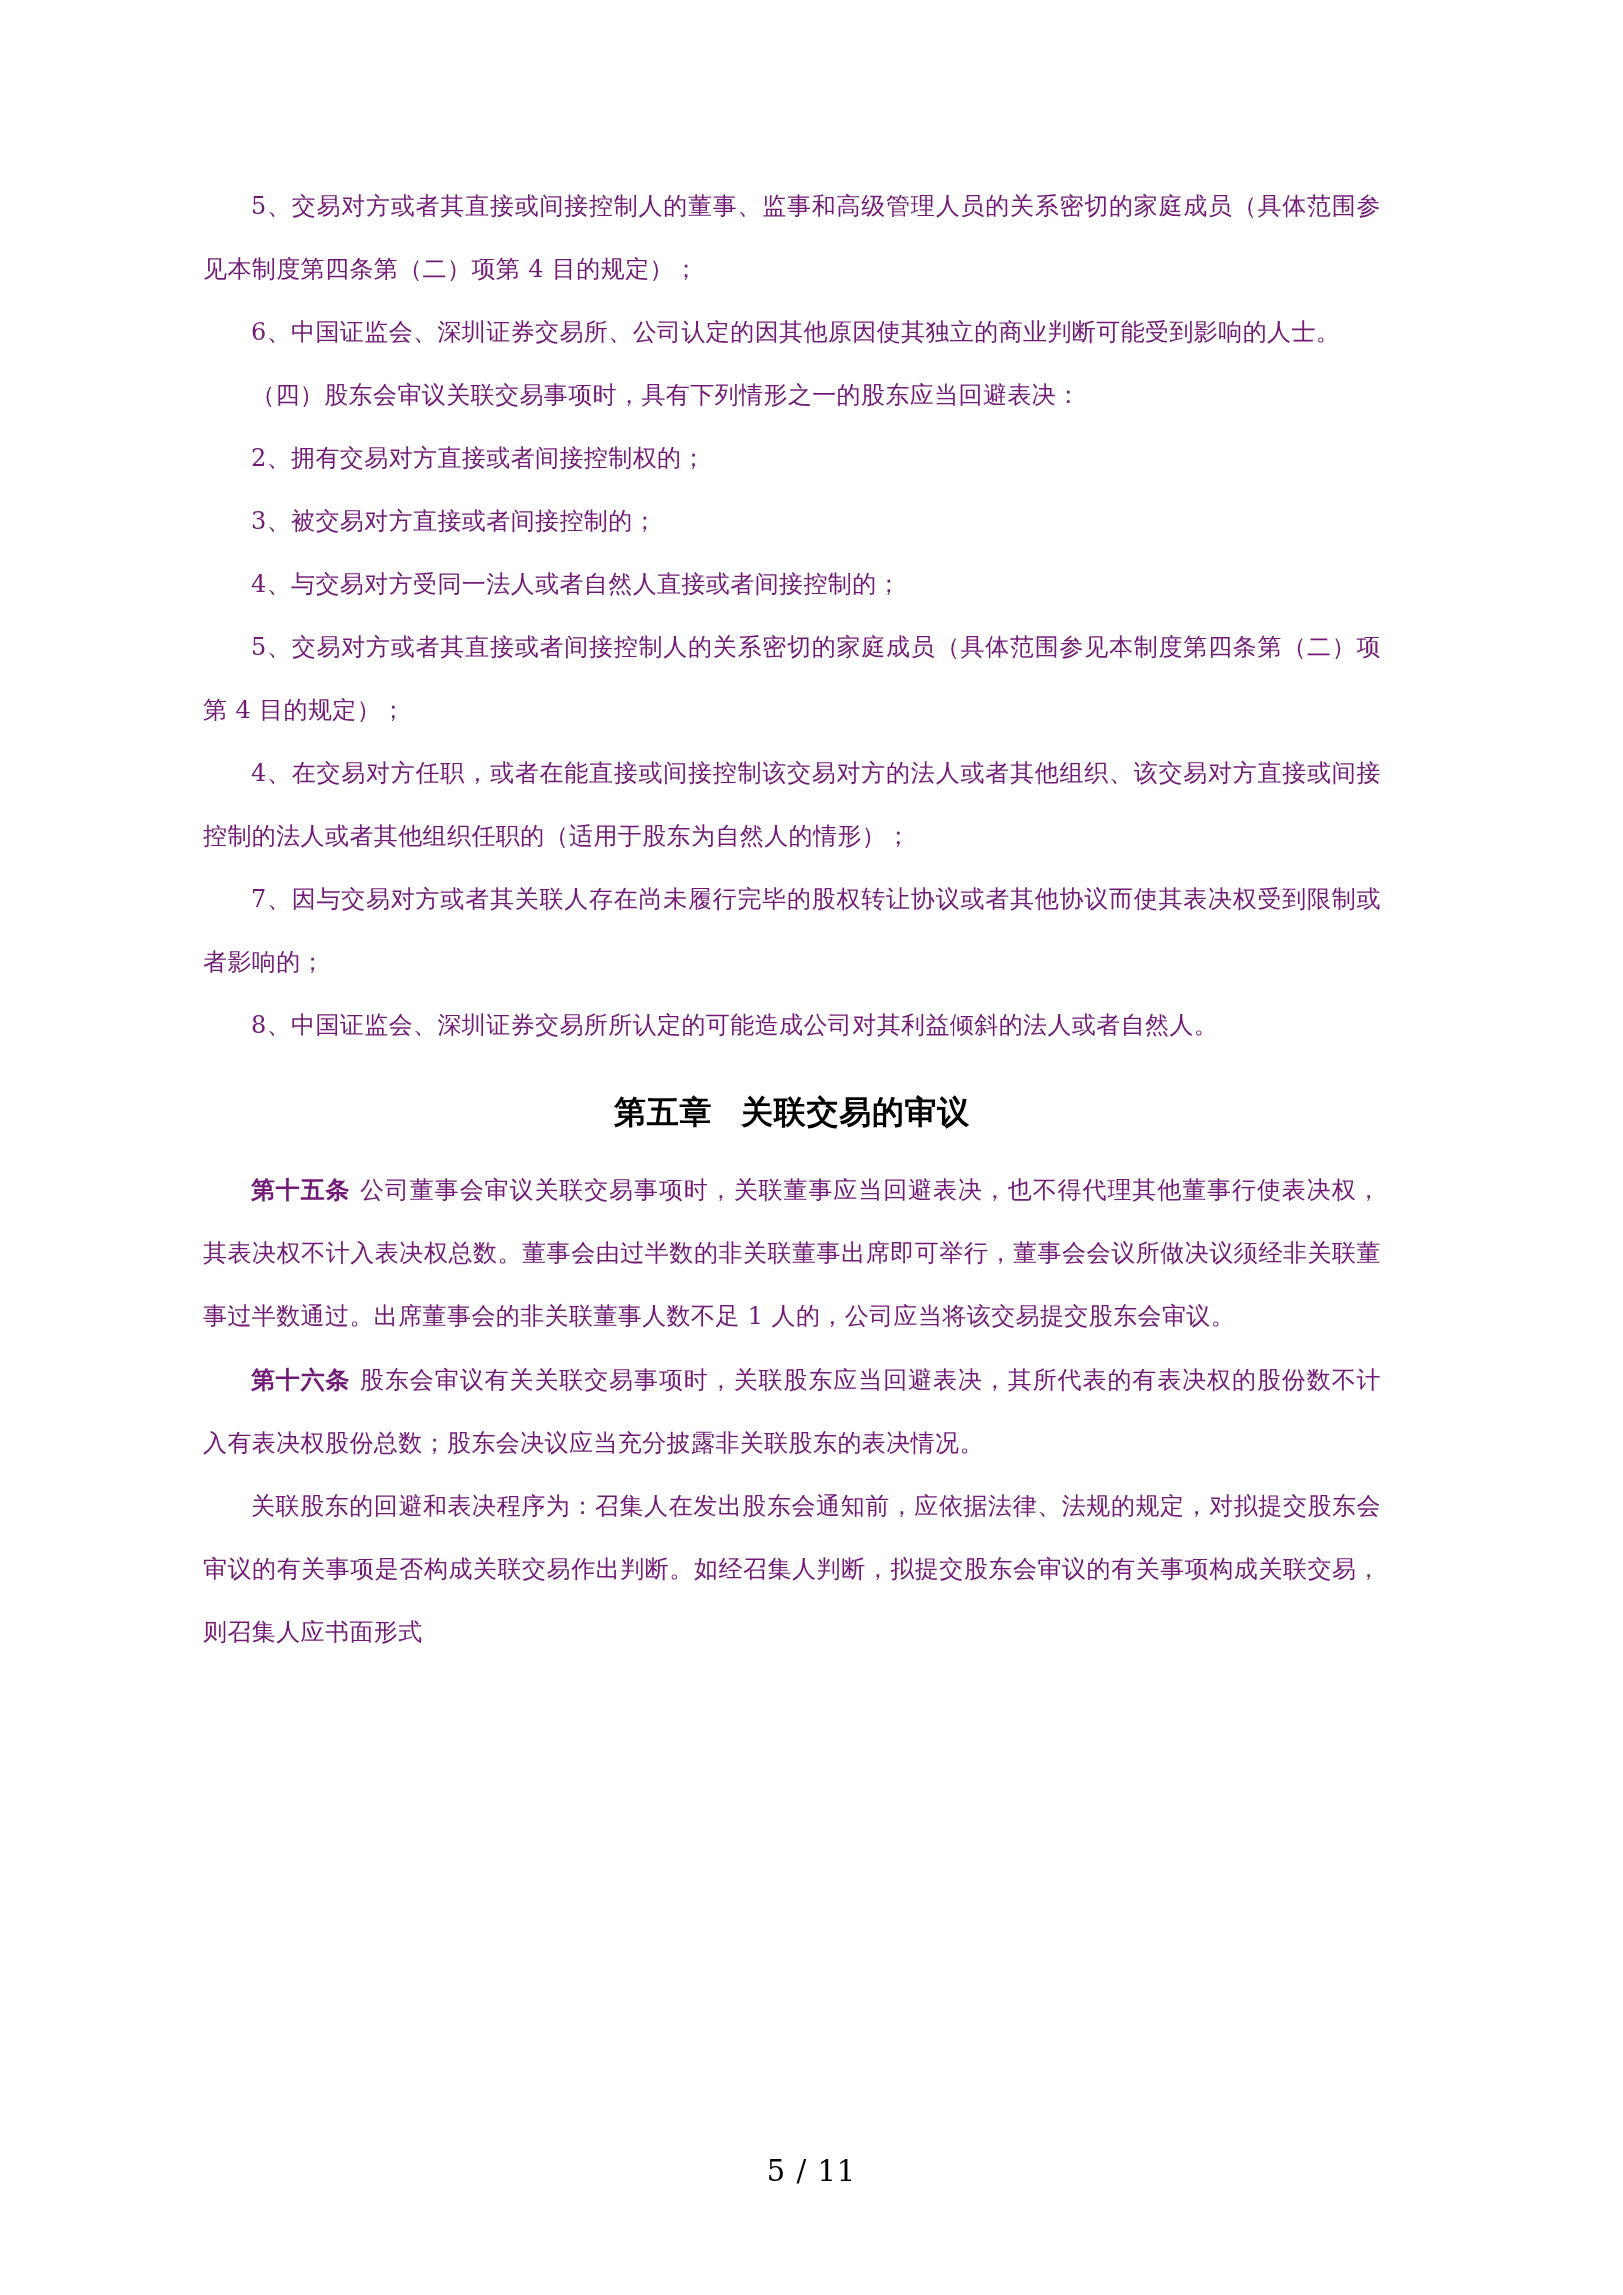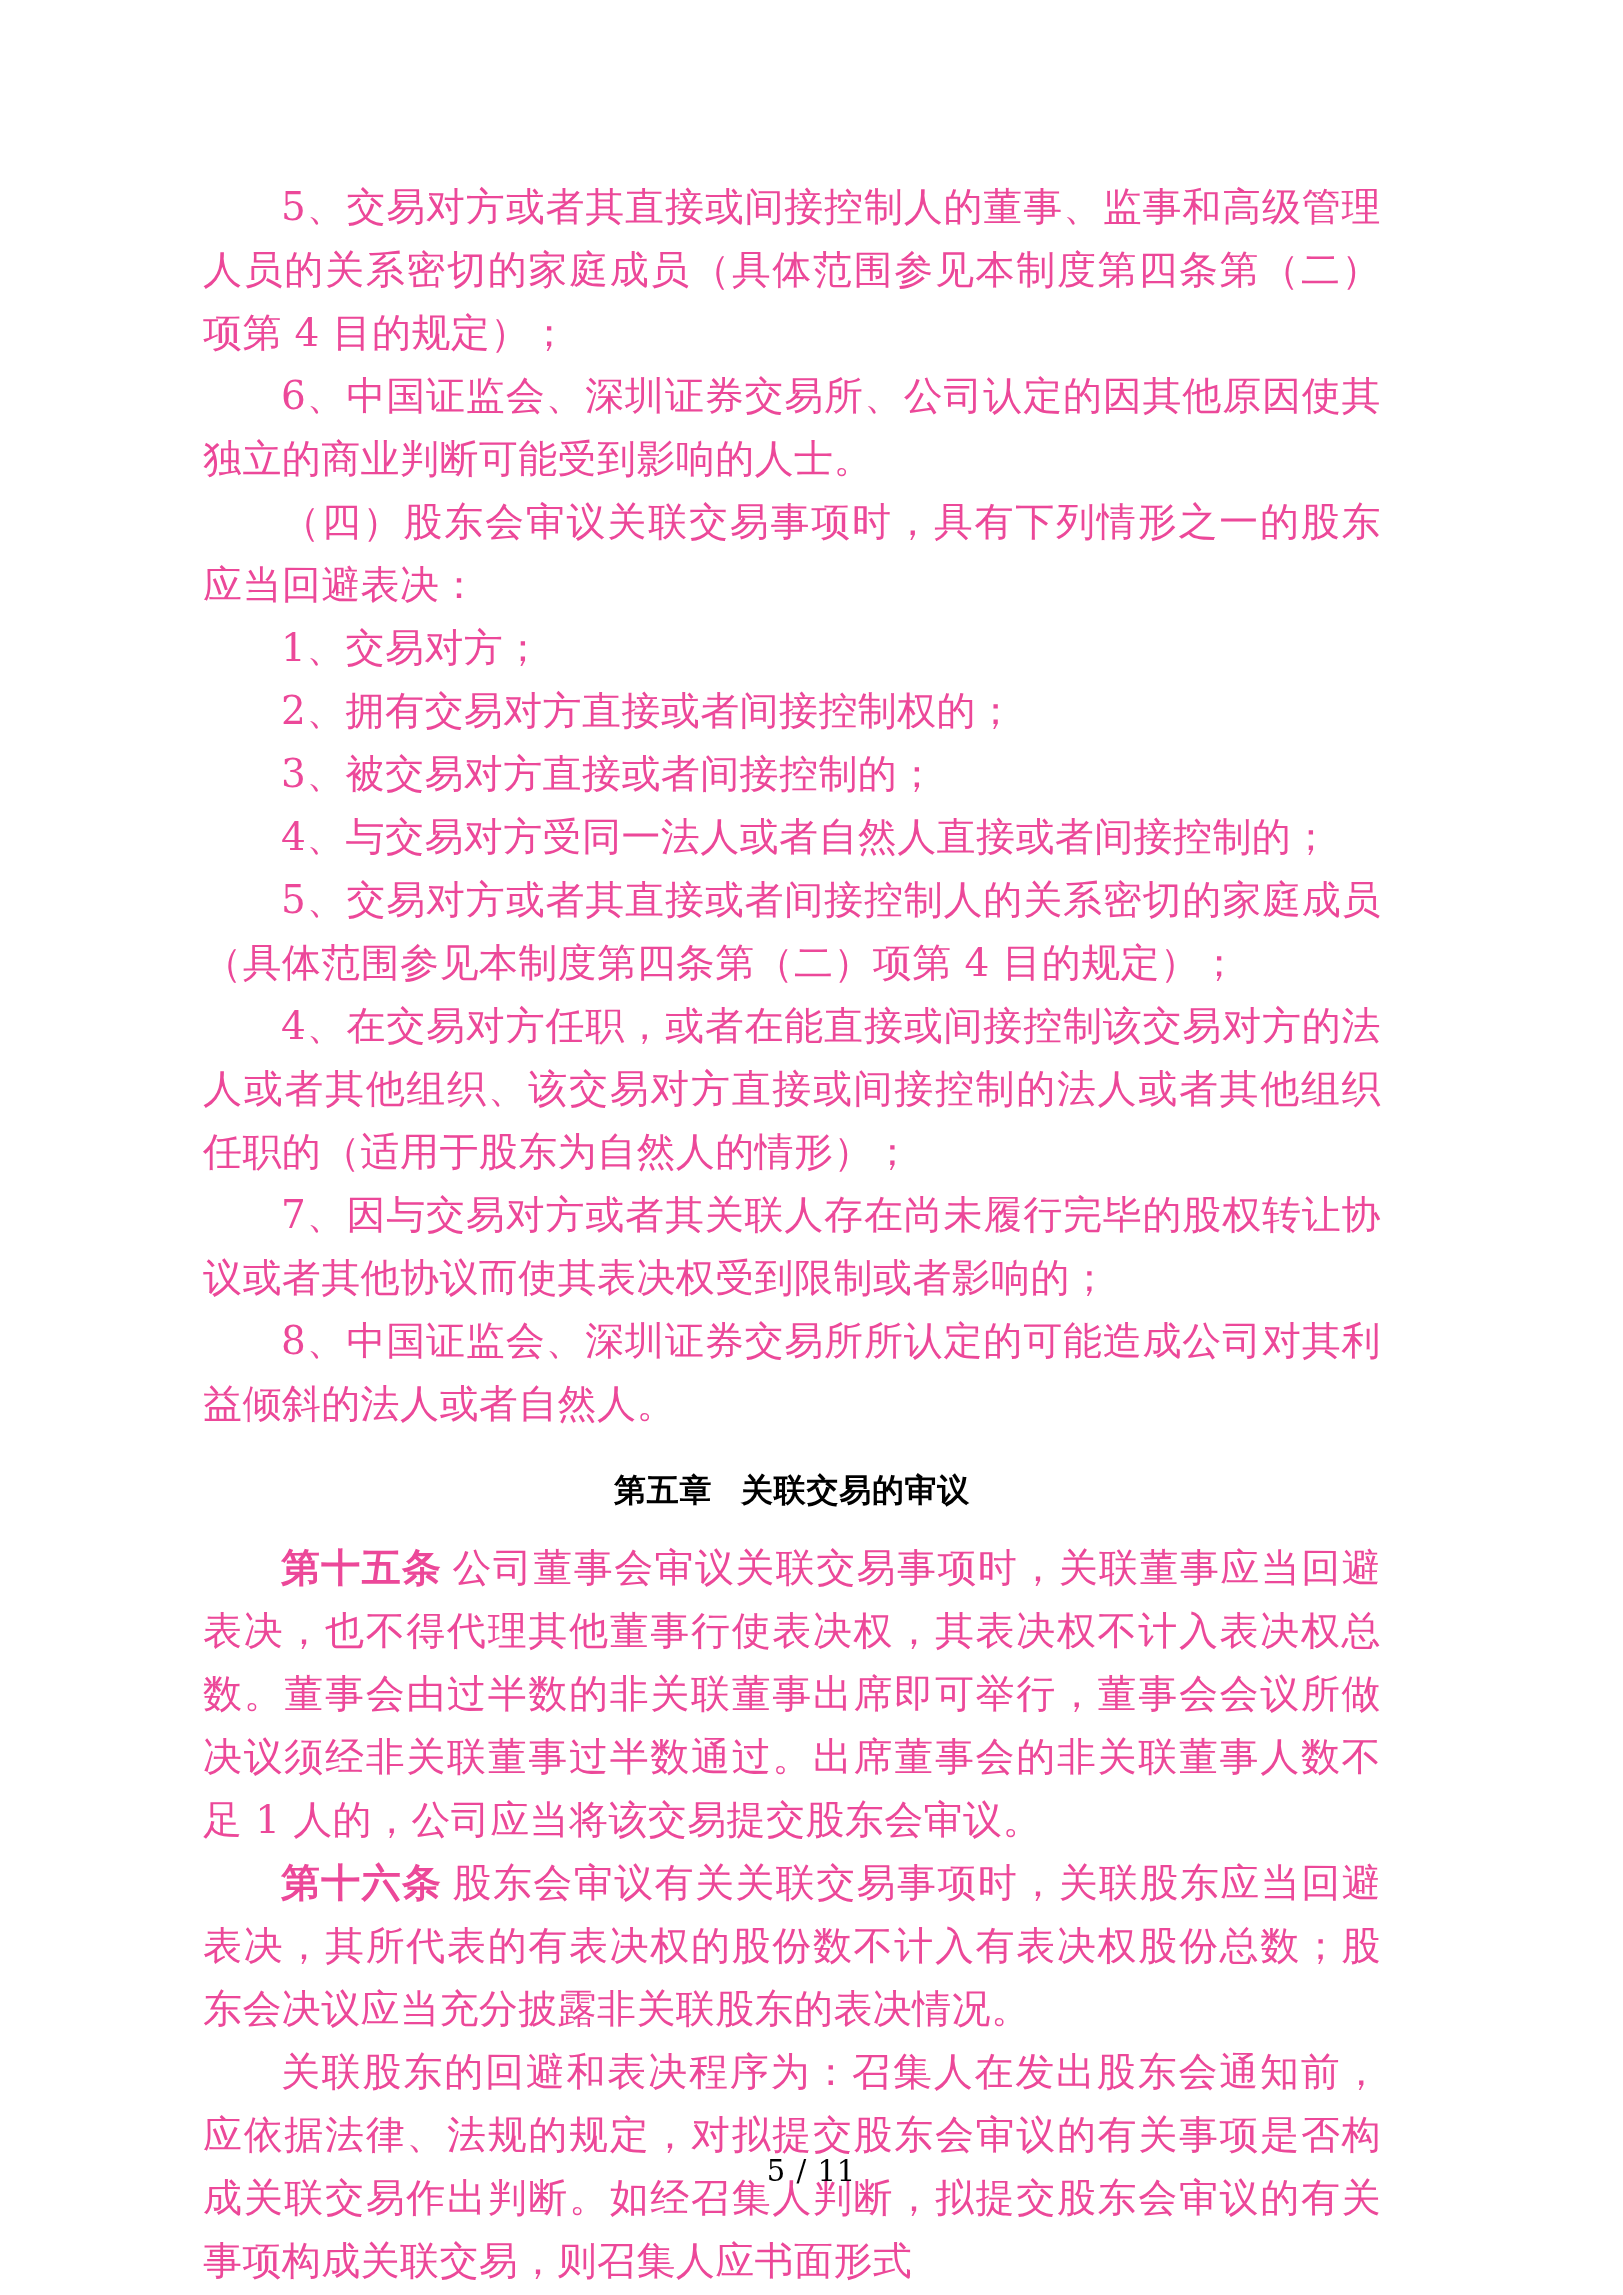--- a/index.html
+++ b/index.html
@@ -22,23 +22,23 @@
   }
   .content {
     position: absolute;
     left: 203px;
     top: 175px;
     width: 1178px;
   }
   
   .para {
     font-family: "DejaVu Serif", serif;
-    font-size: 39px;
+    font-size: 24px;
     line-height: 63px;
-    color: #ec4899;
+    color: #701a75;
     text-align: justify;
     text-justify: inter-ideograph;
     margin: 0 0 0 0;
     text-indent: 2em;
     letter-spacing: 0.4px;
     word-break: break-all;
   }
   
   .para + .para { margin-top: 0; }
 
@@ -83,21 +83,20 @@
 </head>
 <body>
 
 <div class="page">
 
   <div class="content">
 
     <p class="para">5、交易对方或者其直接或间接控制人的董事、监事和高级管理人员的关系密切的家庭成员（具体范围参见本制度第四条第（二）项第 4 目的规定）；</p>
     <p class="para">6、中国证监会、深圳证券交易所、公司认定的因其他原因使其独立的商业判断可能受到影响的人士。</p>
     <p class="para">（四）股东会审议关联交易事项时，具有下列情形之一的股东应当回避表决：</p>
-    <p class="para">1、交易对方；</p>
     <p class="para">2、拥有交易对方直接或者间接控制权的；</p>
     <p class="para">3、被交易对方直接或者间接控制的；</p>
     <p class="para">4、与交易对方受同一法人或者自然人直接或者间接控制的；</p>
     <p class="para">5、交易对方或者其直接或者间接控制人的关系密切的家庭成员（具体范围参见本制度第四条第（二）项第 4 目的规定）；</p>
     <p class="para">4、在交易对方任职，或者在能直接或间接控制该交易对方的法人或者其他组织、该交易对方直接或间接控制的法人或者其他组织任职的（适用于股东为自然人的情形）；</p>
     <p class="para">7、因与交易对方或者其关联人存在尚未履行完毕的股权转让协议或者其他协议而使其表决权受到限制或者影响的；</p>
     <p class="para">8、中国证监会、深圳证券交易所所认定的可能造成公司对其利益倾斜的法人或者自然人。</p>
 
     <h2 class="chapter-heading"><span>第五章</span><span class="gap"></span><span>关联交易的审议</span></h2>
 

